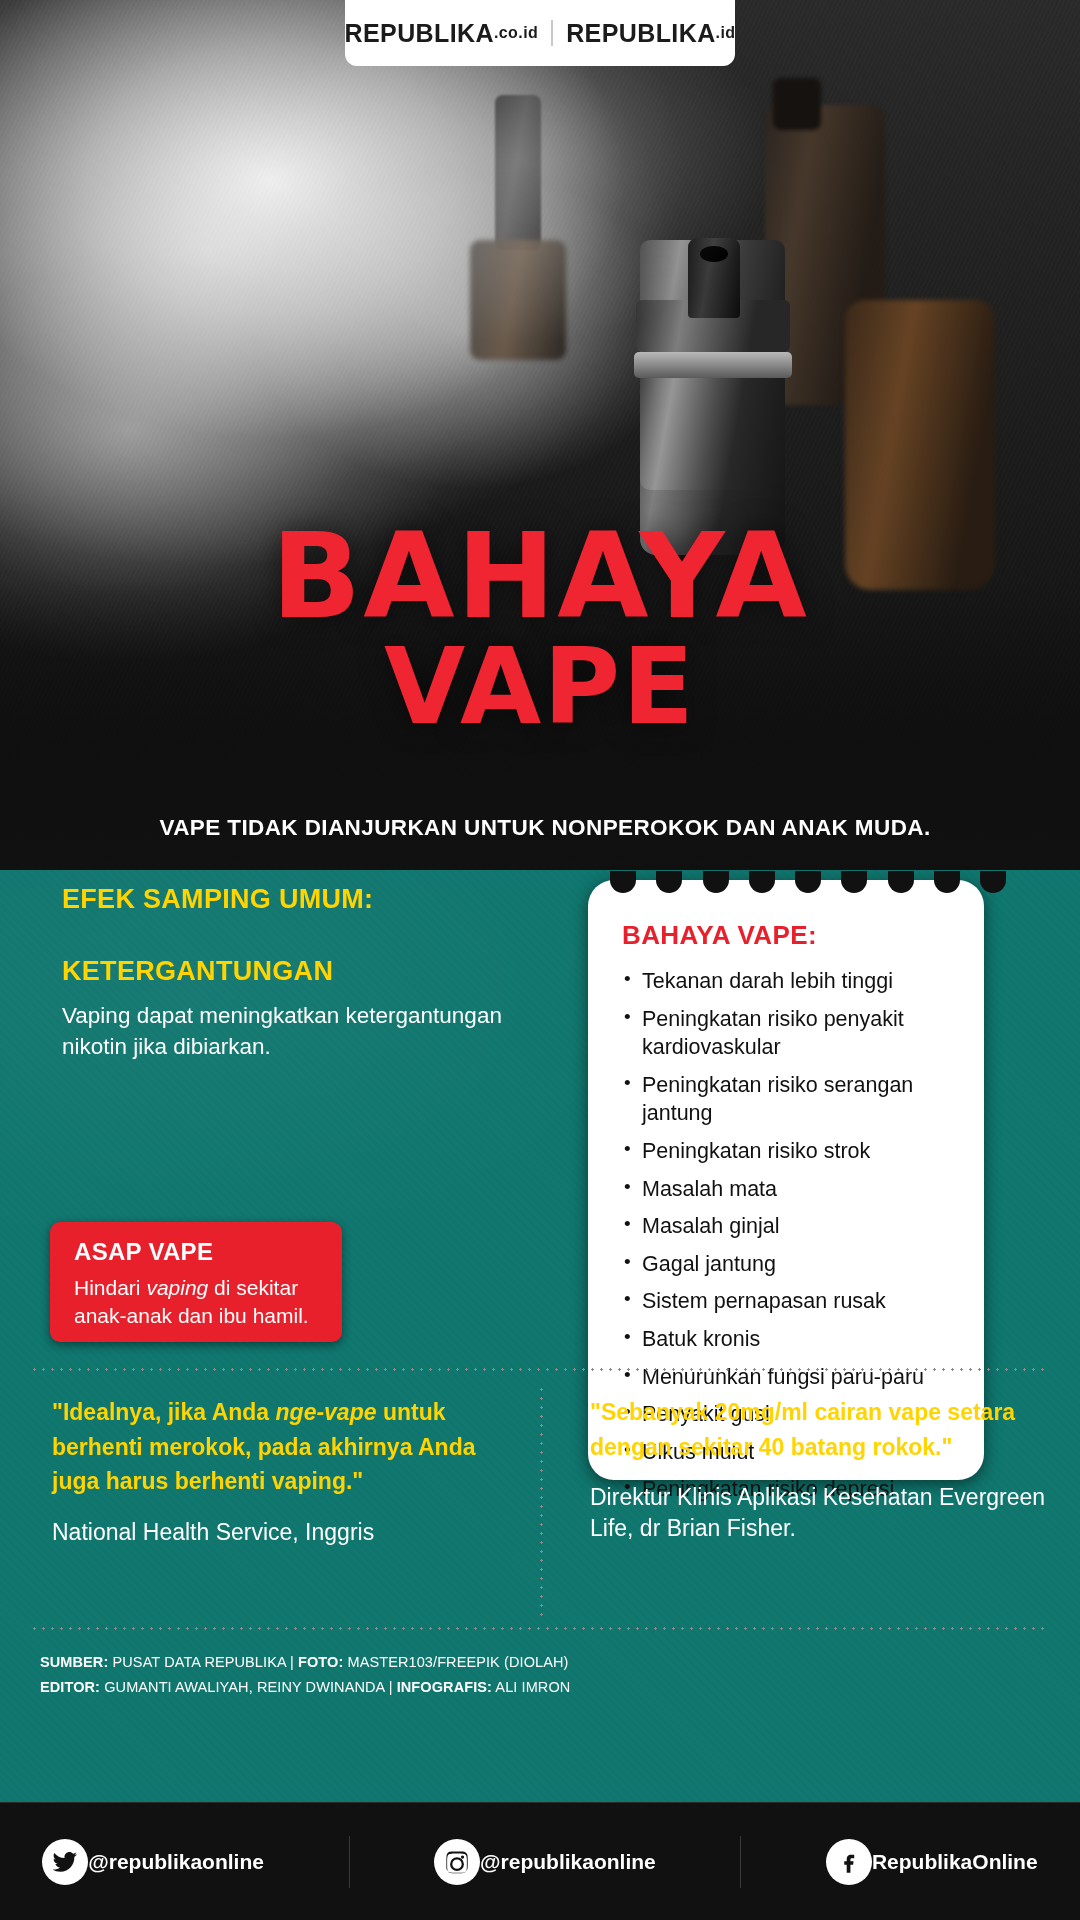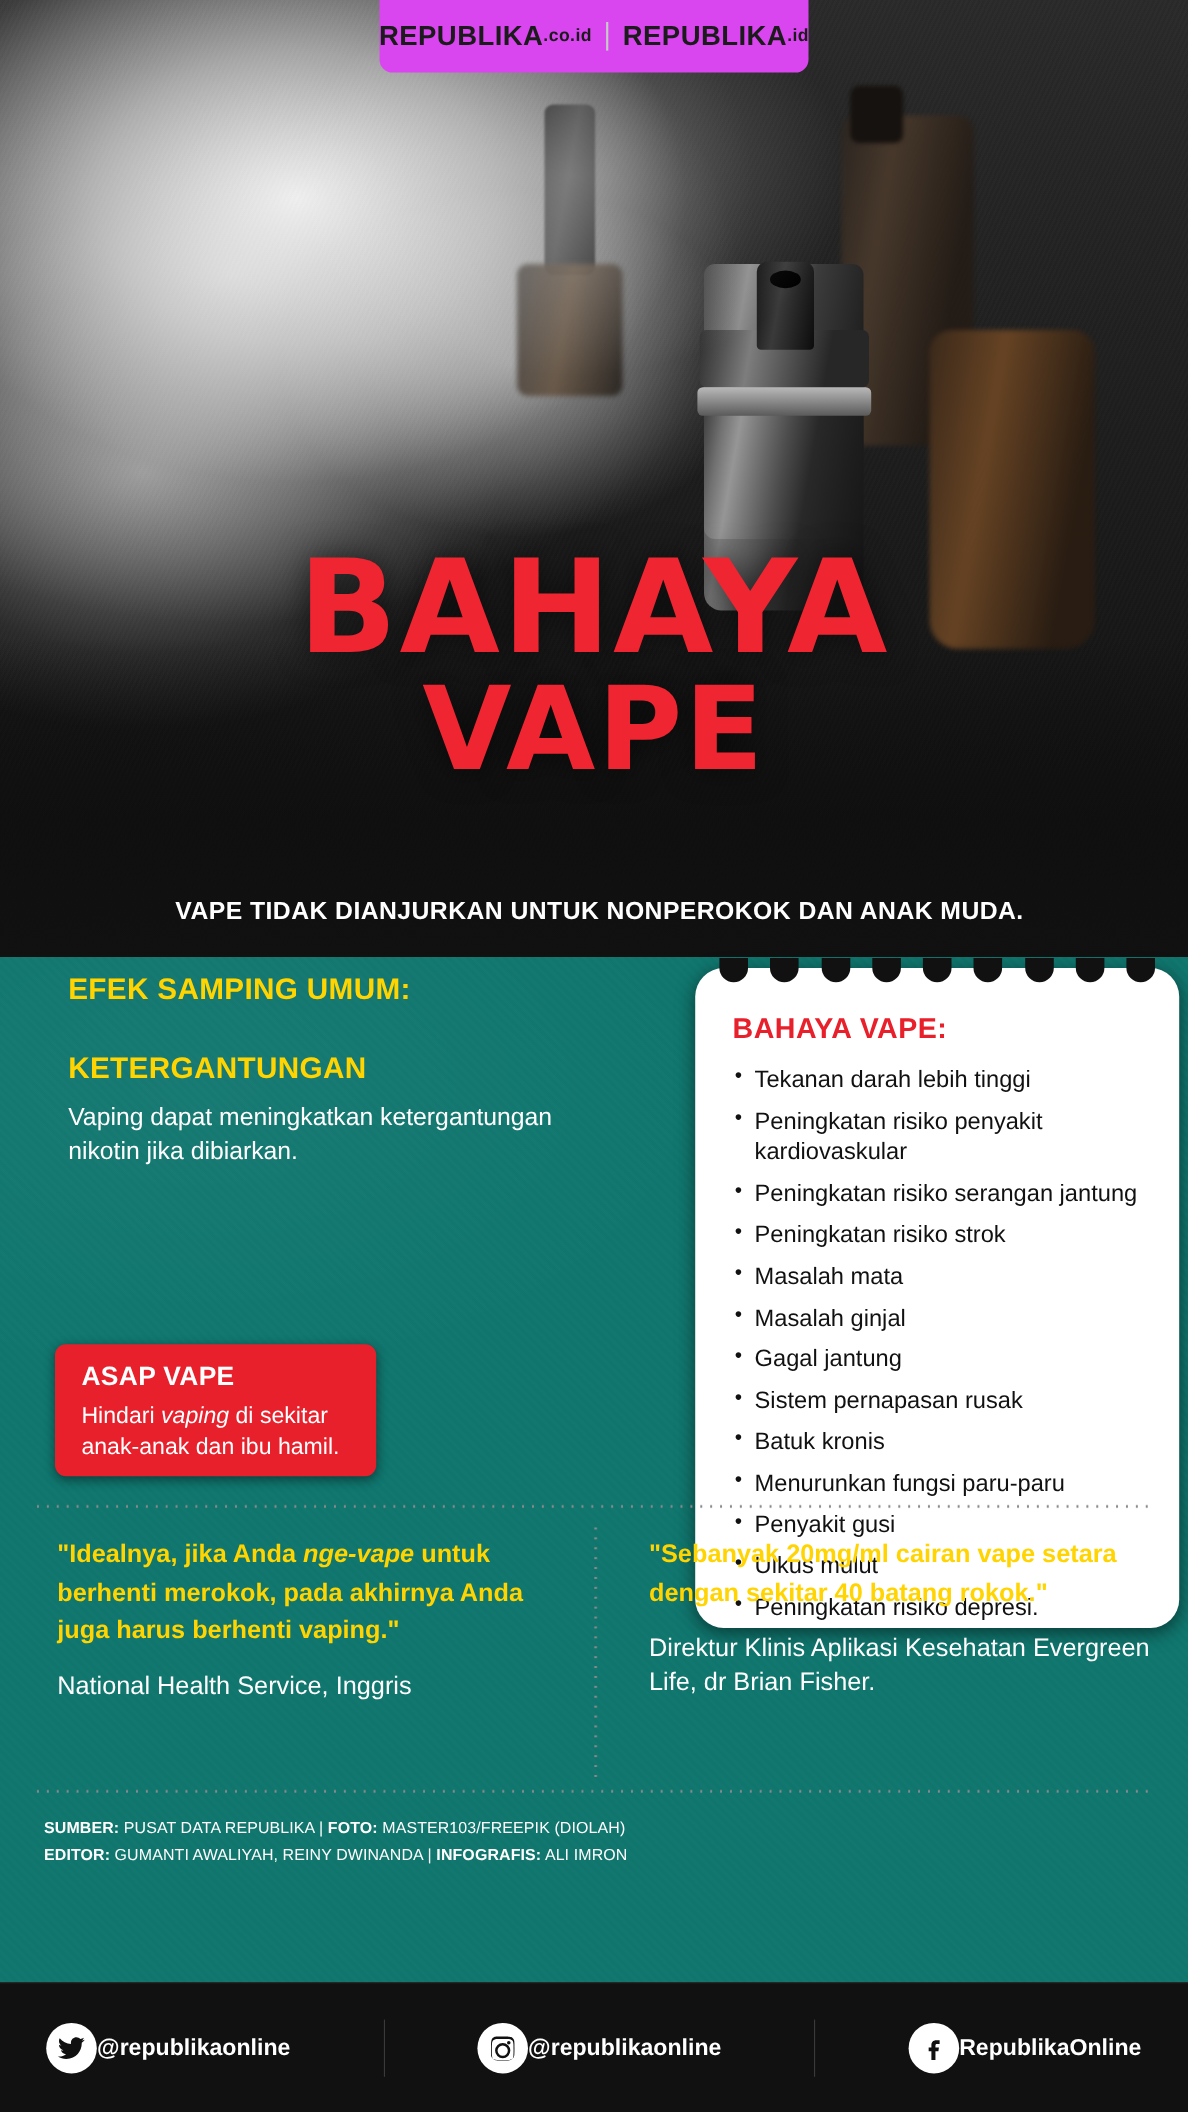--- a/index.html
+++ b/index.html
@@ -17,21 +17,21 @@
   }
 
   
   .topbar {
     position: absolute; top: 0; left: 0; width: 1080px; height: 22px;
     background: #d5122a;
   }
   .logo-box {
     position: absolute; top: 0; left: 50%; transform: translateX(-50%);
     width: 390px; height: 66px;
-    background: #d946ef;
+    background: #ffffff;
     border-bottom-left-radius: 12px;
     border-bottom-right-radius: 12px;
     display: flex; align-items: center; justify-content: center;
     z-index: 5;
   }
   .logo-text { font-size: 25px; font-weight: bold; color: #1b1b1b; letter-spacing: .4px; display:flex; align-items:center; }
   .logo-text .sm { font-size: 16px; font-weight: bold; }
   .logo-sep { display:inline-block; width:2px; height:26px; background:#c9c9c9; margin: 0 13px; }
 
   
@@ -92,21 +92,21 @@
       radial-gradient(ellipse 640px 440px at 210px 250px, rgba(255,255,255,0.55) 0%, rgba(255,255,255,0.18) 45%, rgba(255,255,255,0) 72%),
       radial-gradient(ellipse 360px 260px at 520px 160px, rgba(255,255,255,0.28) 0%, rgba(255,255,255,0) 70%);
     pointer-events: none;
   }
   .hero-fade {
     position: absolute; left:0; bottom: 0; width: 1080px; height: 300px;
     background: linear-gradient(180deg, rgba(16,16,16,0) 0%, rgba(14,14,14,.75) 55%, #111 100%);
   }
 
   
-  .title-wrap { position: absolute; top: 496px; left: 0; width: 1080px; text-align: center; z-index: 4; }
+  .title-wrap { position: absolute; top: 520px; left: 0; width: 1080px; text-align: center; z-index: 4; }
   .title1, .title2 {
     font-family: "DejaVu Sans", sans-serif;
     font-weight: bold;
     color: #ef2531;
     letter-spacing: 2px;
     line-height: .95;
     text-shadow: 0 0 28px rgba(0,0,0,.55);
   }
   .title1 { font-size: 118px; }
   .title2 { font-size: 105px; margin-top: 6px; }
@@ -146,24 +146,23 @@
     position: absolute; left: 50px; top: 352px; width: 292px; height: 120px;
     background: #e8202c; border-radius: 10px; padding: 16px 20px 0 24px;
     box-shadow: 0 3px 10px rgba(0,0,0,.45);
   }
   .red-card h3 { color: #fff; font-size: 24px; font-weight: bold; letter-spacing: .3px; }
   .red-card p { color: #fff; font-size: 21px; line-height: 1.32; margin-top: 8px; }
   .red-card em { font-style: italic; }
 
   
   .note {
-    position: absolute; left: 588px; top: 10px; width: 440px; height: 600px;
+    position: absolute; left: 588px; top: 10px; width: 396px; height: 600px;
     background: #ffffff; border-radius: 26px;
     box-shadow: 0 4px 16px rgba(0,0,0,.5);
-    margin-left: 44px;
   }
   .note-holes { position: absolute; top: -9px; left: 22px; width: 396px; display: flex; justify-content: space-between; }
   .note-holes span { width: 26px; height: 22px; background: #111111; border-radius: 0 0 14px 14px; display:block; }
   .note h3 {
     color: #e8202c; font-size: 26px; font-weight: bold; letter-spacing: .4px;
     margin: 40px 0 0 34px;
   }
   .note ul { list-style: none; margin: 16px 0 0 34px; padding-right: 20px; }
   .note ul li {
     color: #111; font-size: 21.5px; line-height: 1.33; margin-bottom: 9px;

